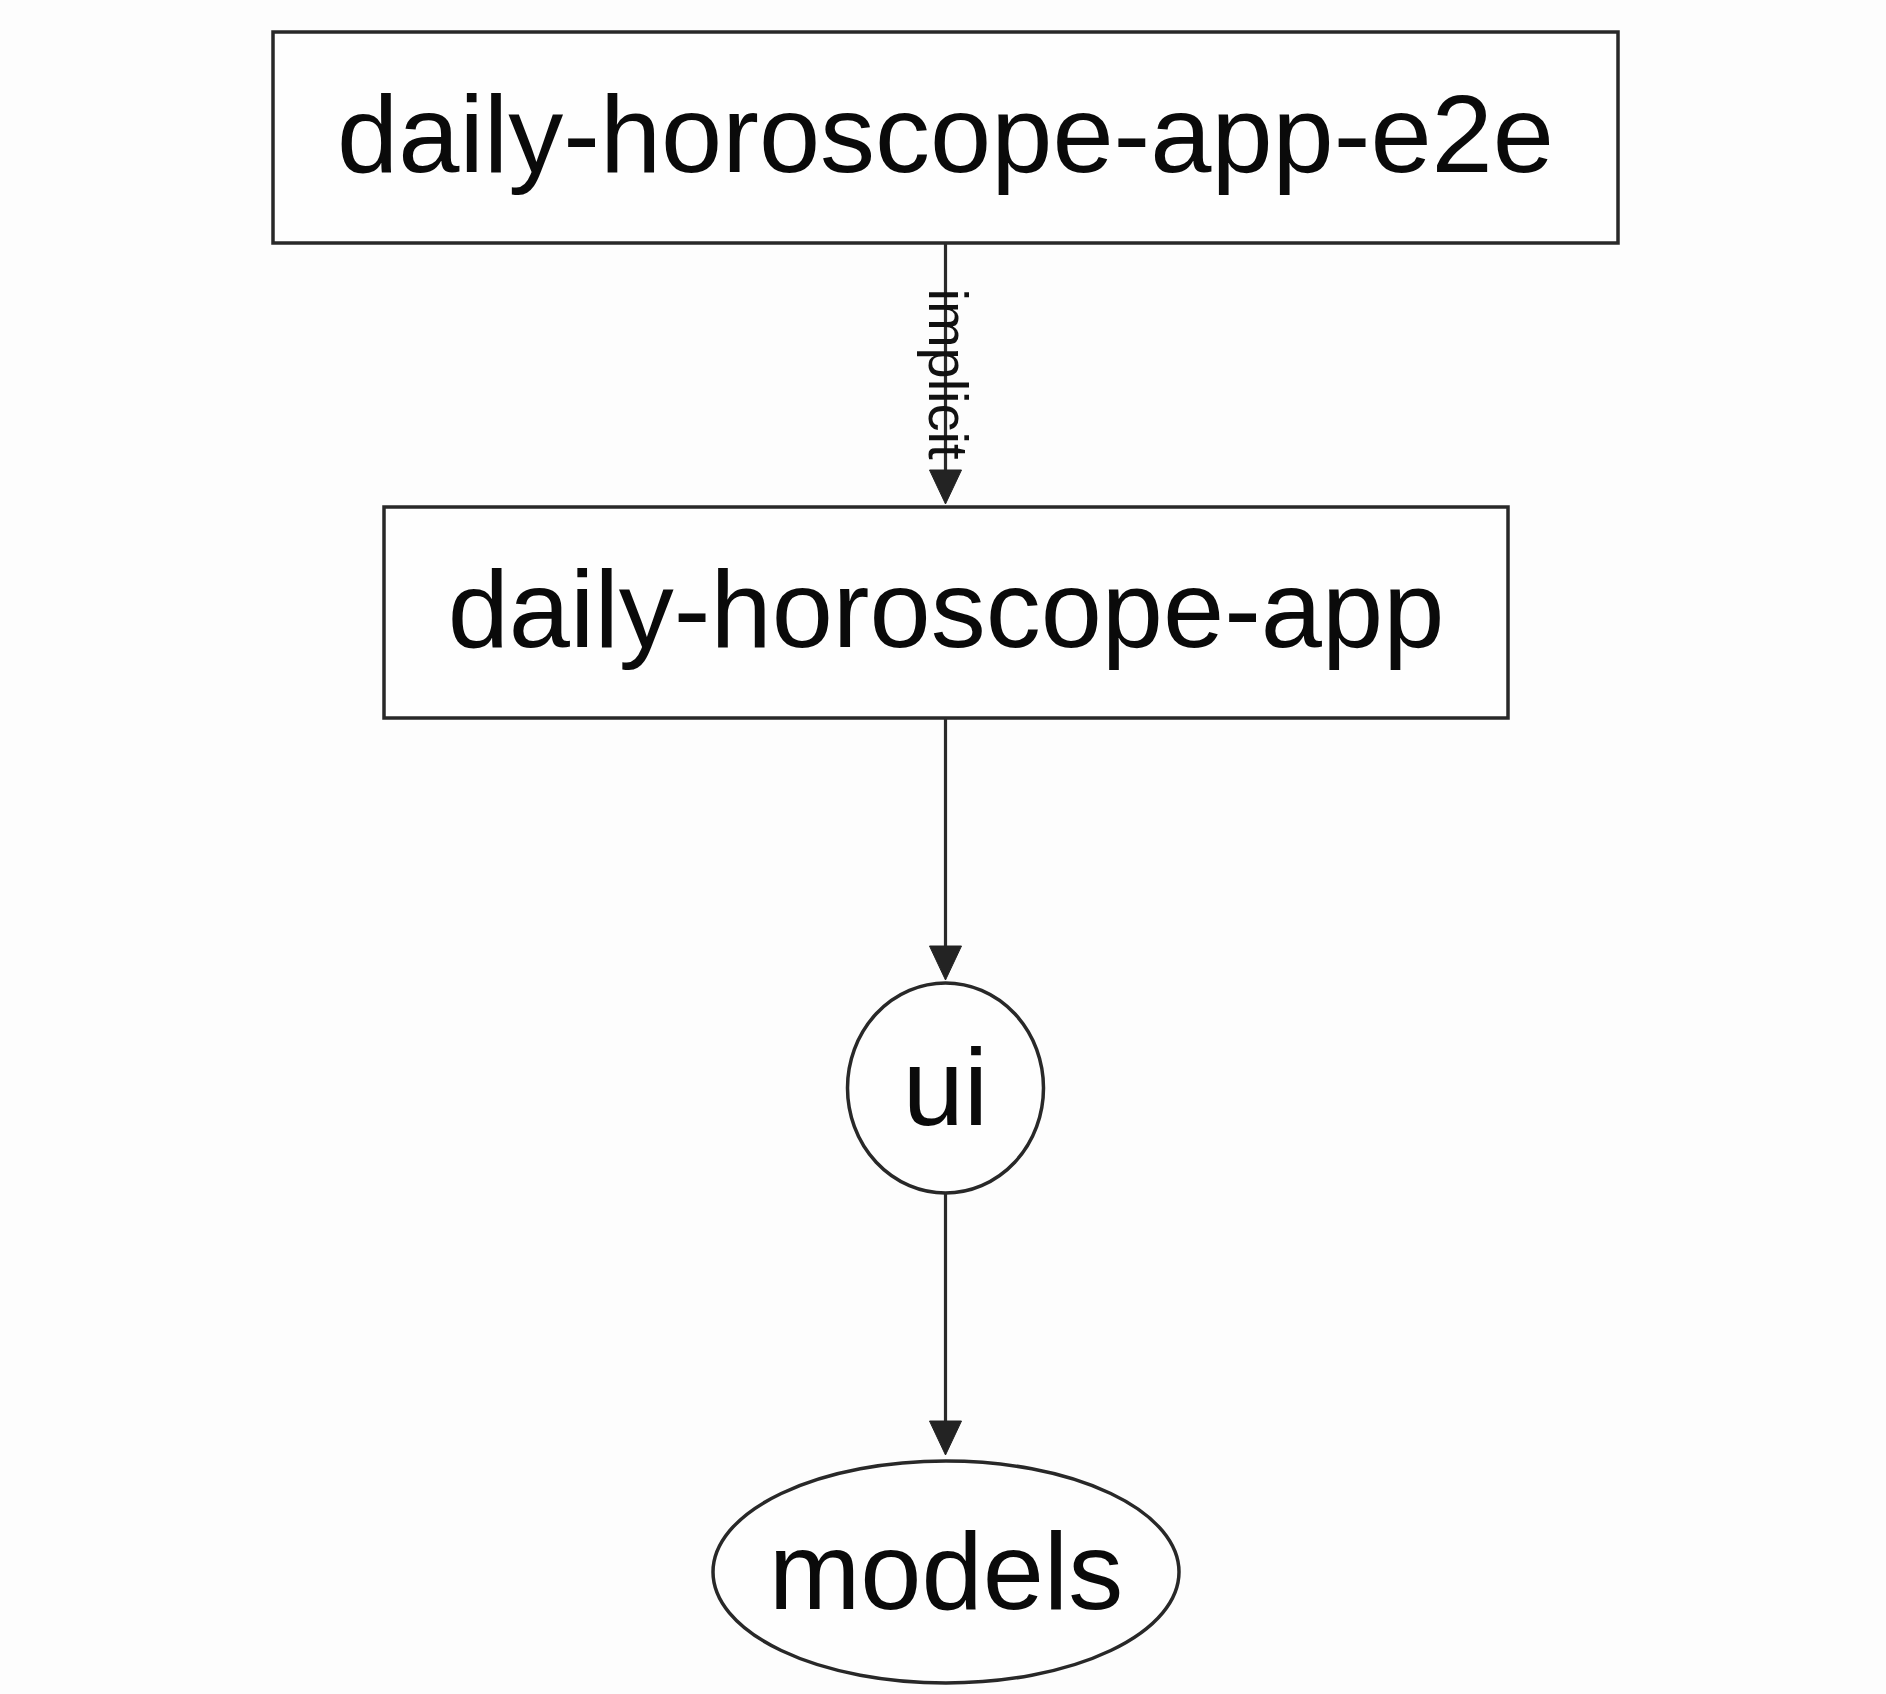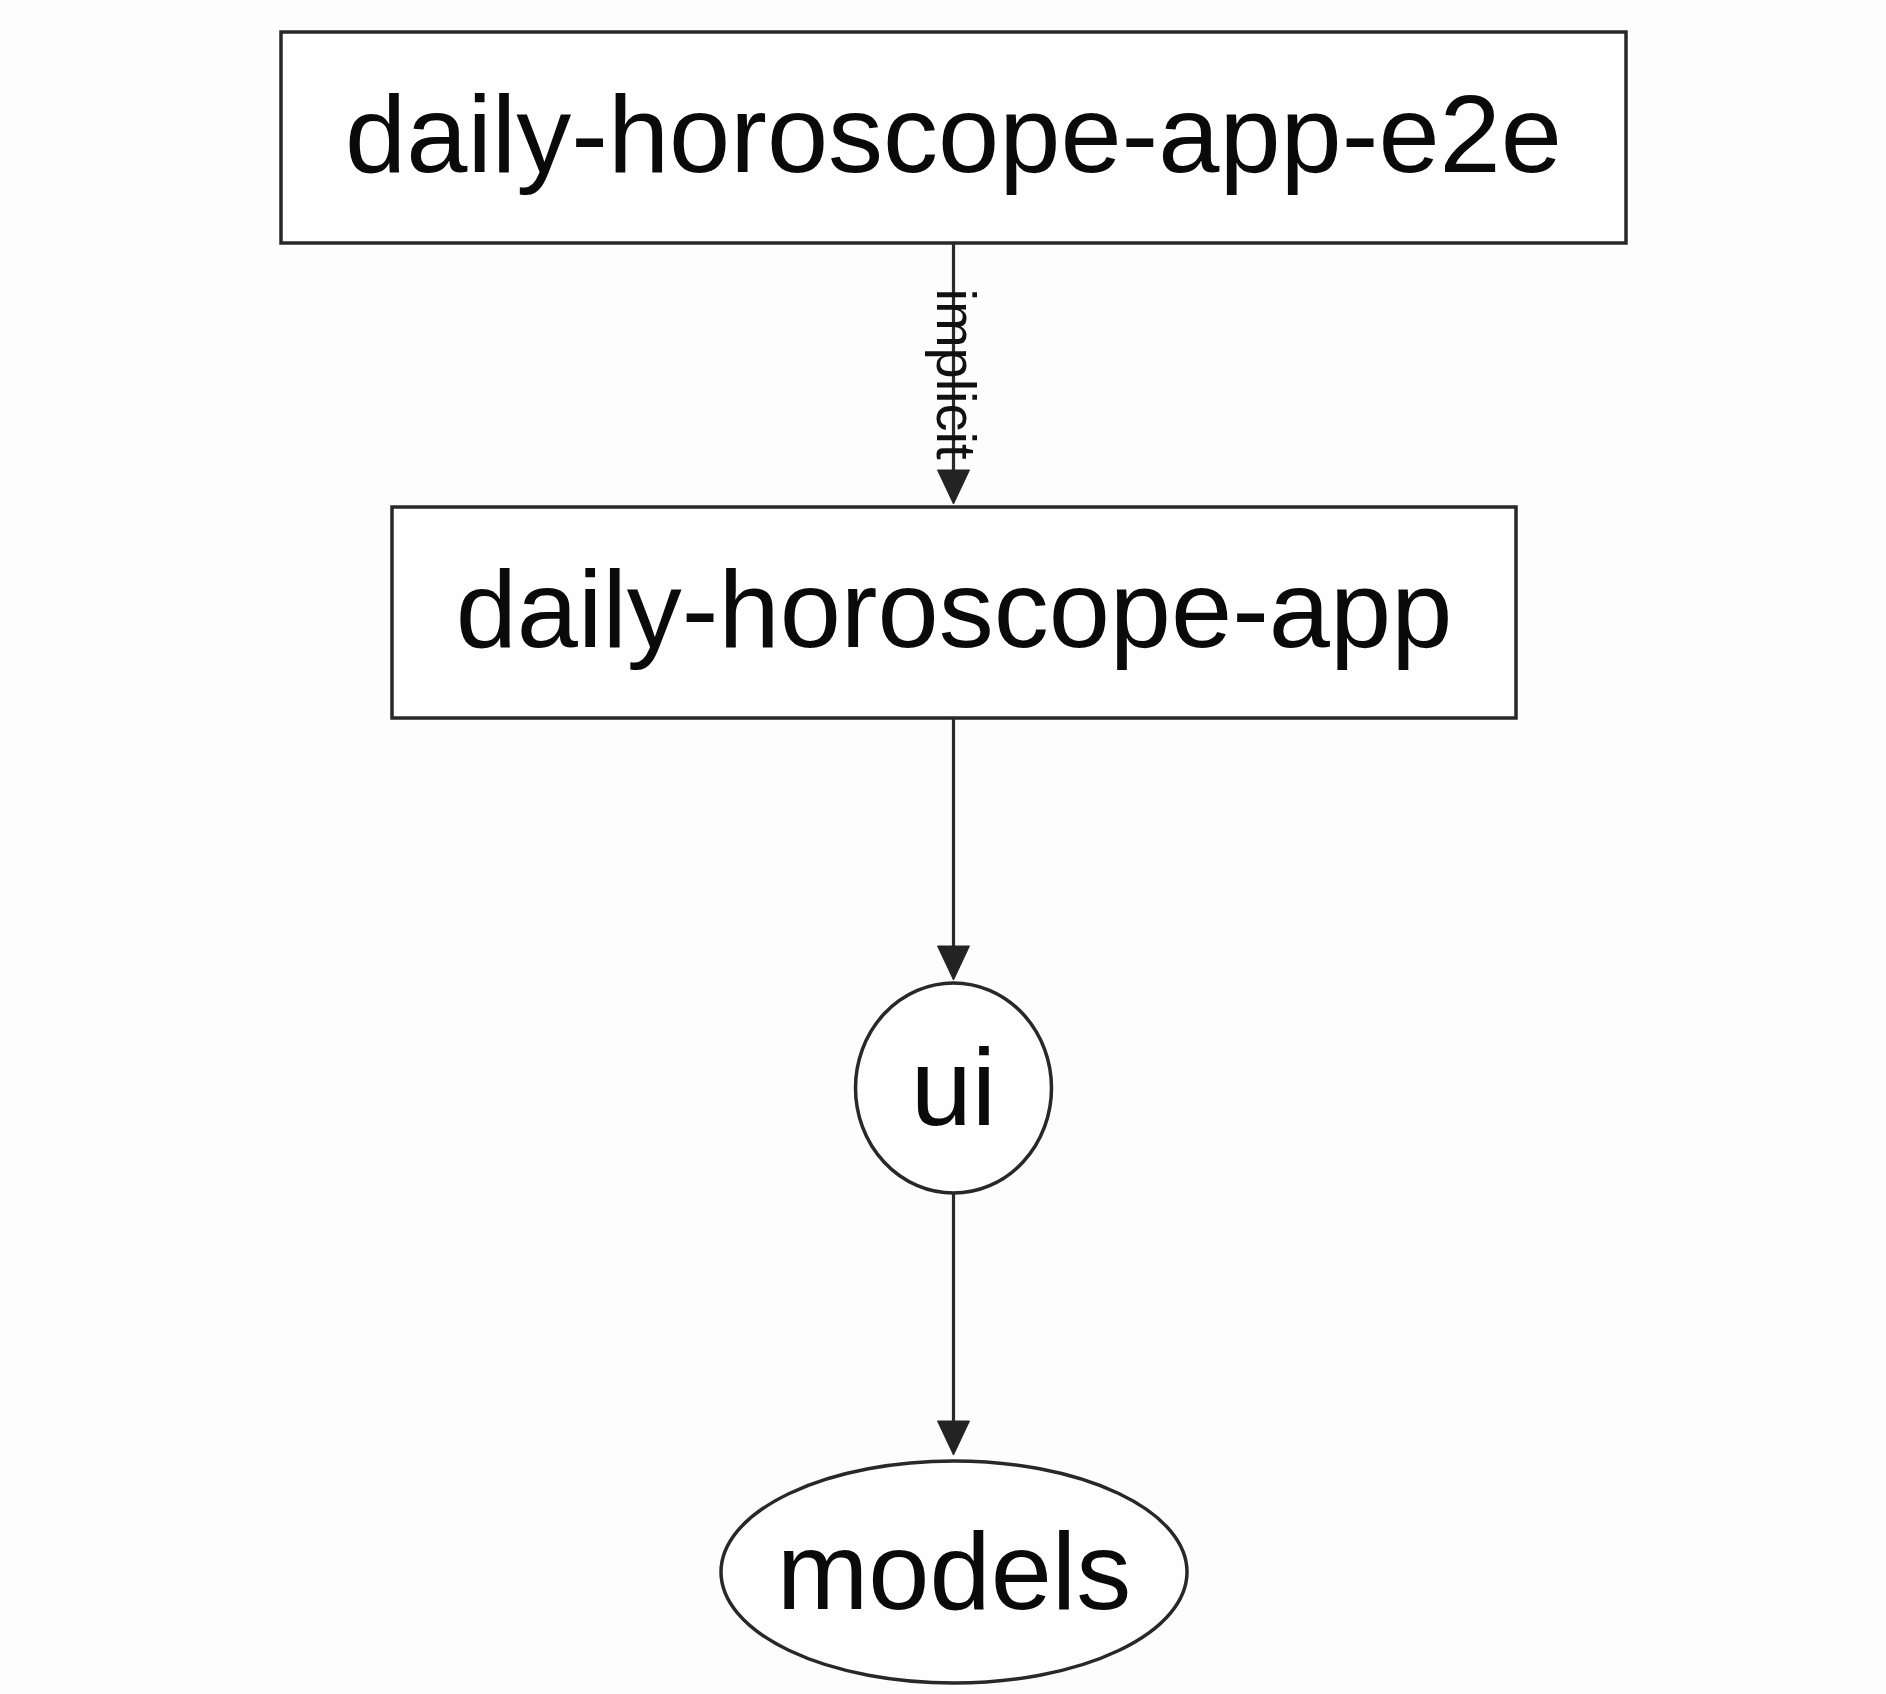--- a/index.html
+++ b/index.html
@@ -7,21 +7,20 @@
     padding: 0;
     width: 1886px;
     height: 1694px;
     background: #fdfdfd;
     overflow: hidden;
   }
   .diagram-stage {
     position: relative;
     width: 1732px;
     height: 1694px;
-    margin-left: 8px;
   }
   svg {
     display: block;
   }
   .node-shape {
     fill: #fefefe;
     stroke: #282828;
     stroke-width: 3.5;
   }
   .edge-line {

